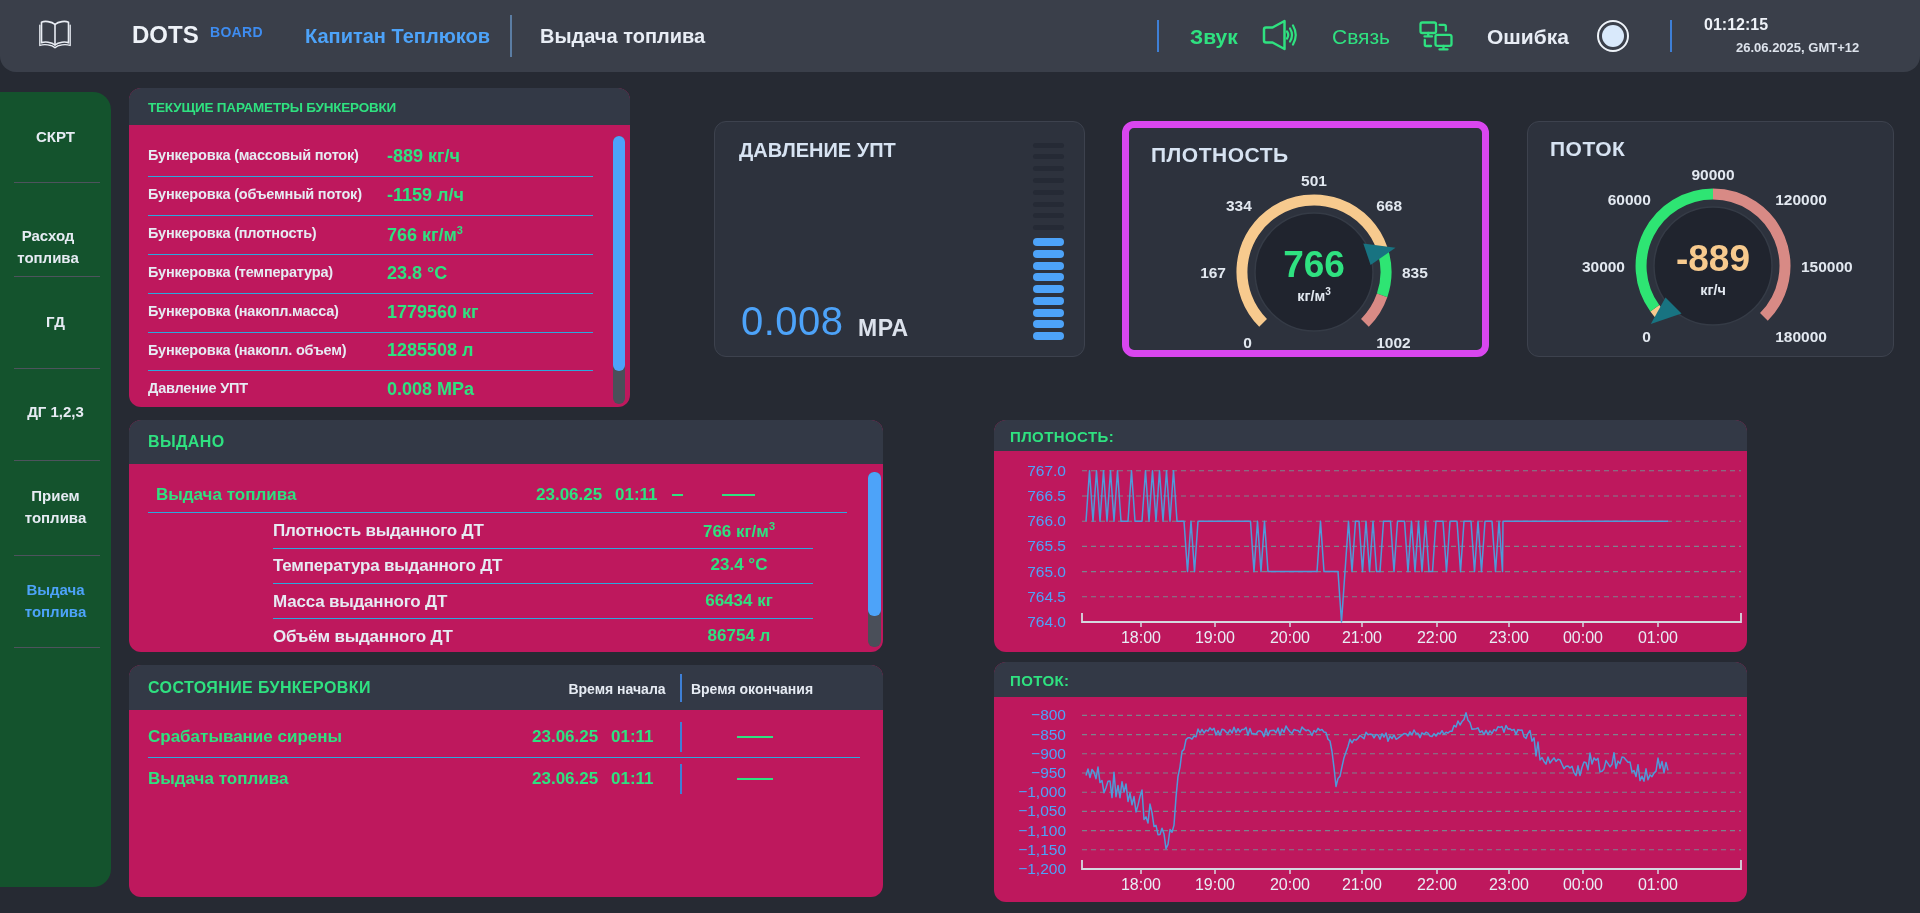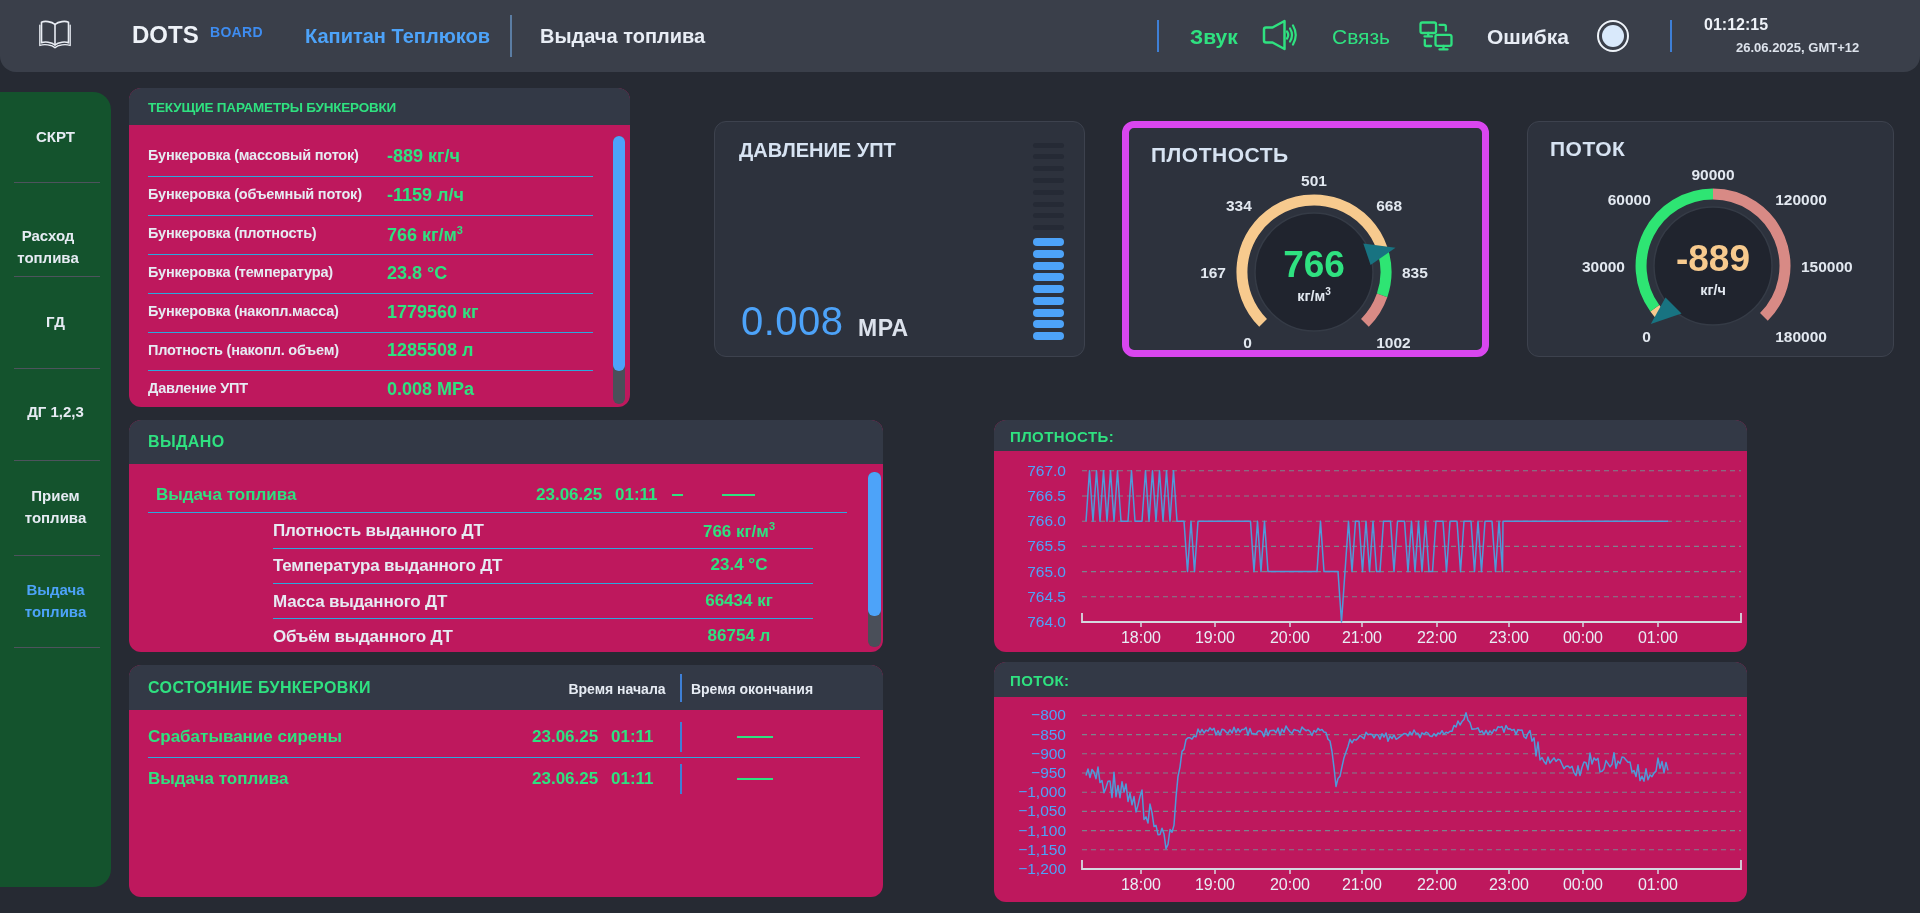--- a/index.html
+++ b/index.html
@@ -84,21 +84,21 @@
 <div class="sep" style="left:19px;top:127px;width:445px;"></div>
 <div class="abs lbl" style="left:19px;top:137px;">Бункеровка (плотность)</div>
 <div class="abs val" style="left:258px;top:136px;">766 кг/м<sup style="font-size:11px">3</sup></div>
 <div class="sep" style="left:19px;top:166px;width:445px;"></div>
 <div class="abs lbl" style="left:19px;top:176px;">Бункеровка (температура)</div>
 <div class="abs val" style="left:258px;top:175px;">23.8 °C</div>
 <div class="sep" style="left:19px;top:205px;width:445px;"></div>
 <div class="abs lbl" style="left:19px;top:215px;">Бункеровка (накопл.масса)</div>
 <div class="abs val" style="left:258px;top:214px;">1779560 кг</div>
 <div class="sep" style="left:19px;top:244px;width:445px;"></div>
-<div class="abs lbl" style="left:19px;top:254px;">Плотность (накопл. объем)</div>
+<div class="abs lbl" style="left:19px;top:254px;">Бункеровка (накопл. объем)</div>
 <div class="abs val" style="left:258px;top:252px;">1285508 л</div>
 <div class="sep" style="left:19px;top:282px;width:445px;"></div>
 <div class="abs lbl" style="left:19px;top:292px;">Давление УПТ</div>
 <div class="abs val" style="left:258px;top:291px;">0.008 MPa</div>
   <div class="abs" style="left:484px;top:48px;width:12px;height:268px;border-radius:6px;background:#4a4f59;"></div>
   <div class="abs" style="left:484px;top:48px;width:12px;height:235px;border-radius:6px;background:#4da3f9;"></div>
 </div>
 
 <div class="panel" id="p2" style="left:714px;top:121px;width:371px;height:236px;background:#2d323d;border:1px solid #3d424e;border-radius:12px;">
   <div class="abs" style="left:24px;top:17px;font-size:20px;font-weight:bold;color:#d7e3f2;">ДАВЛЕНИЕ УПТ</div>

